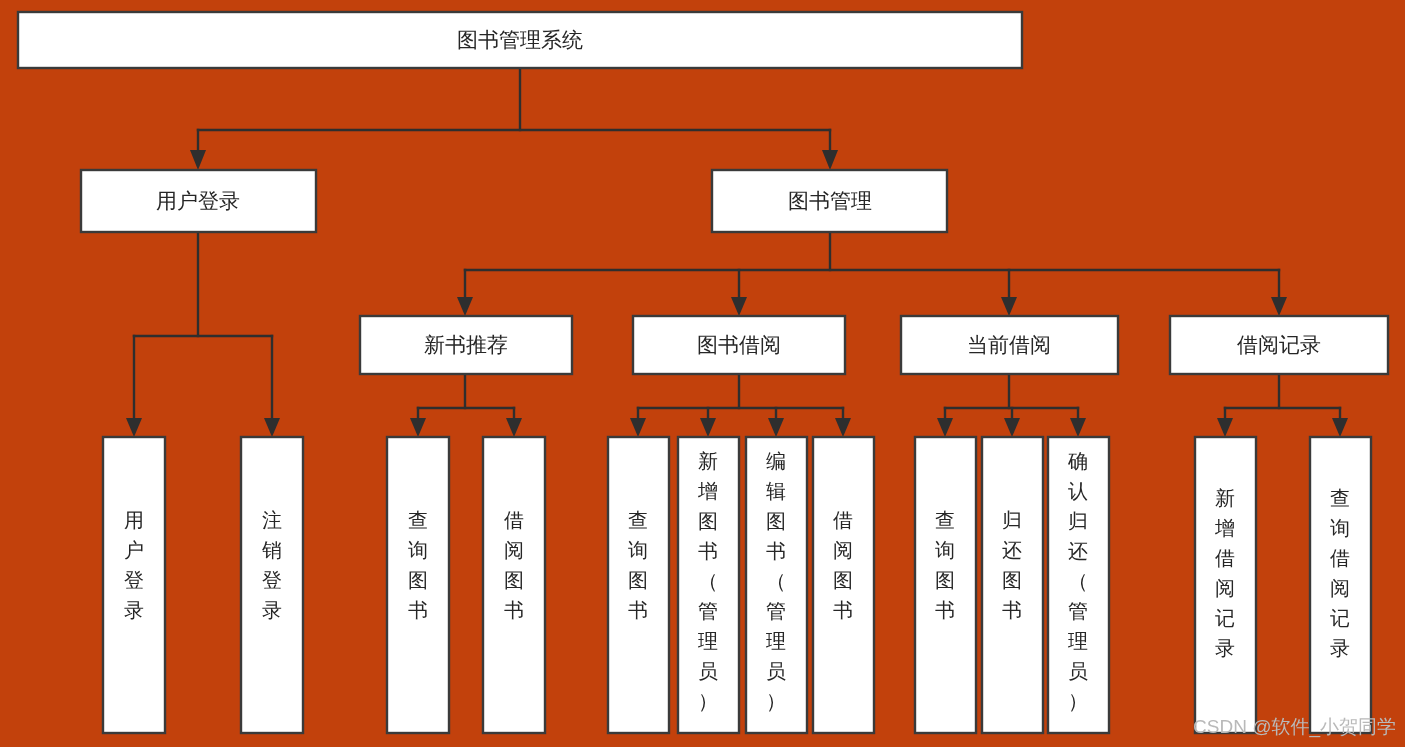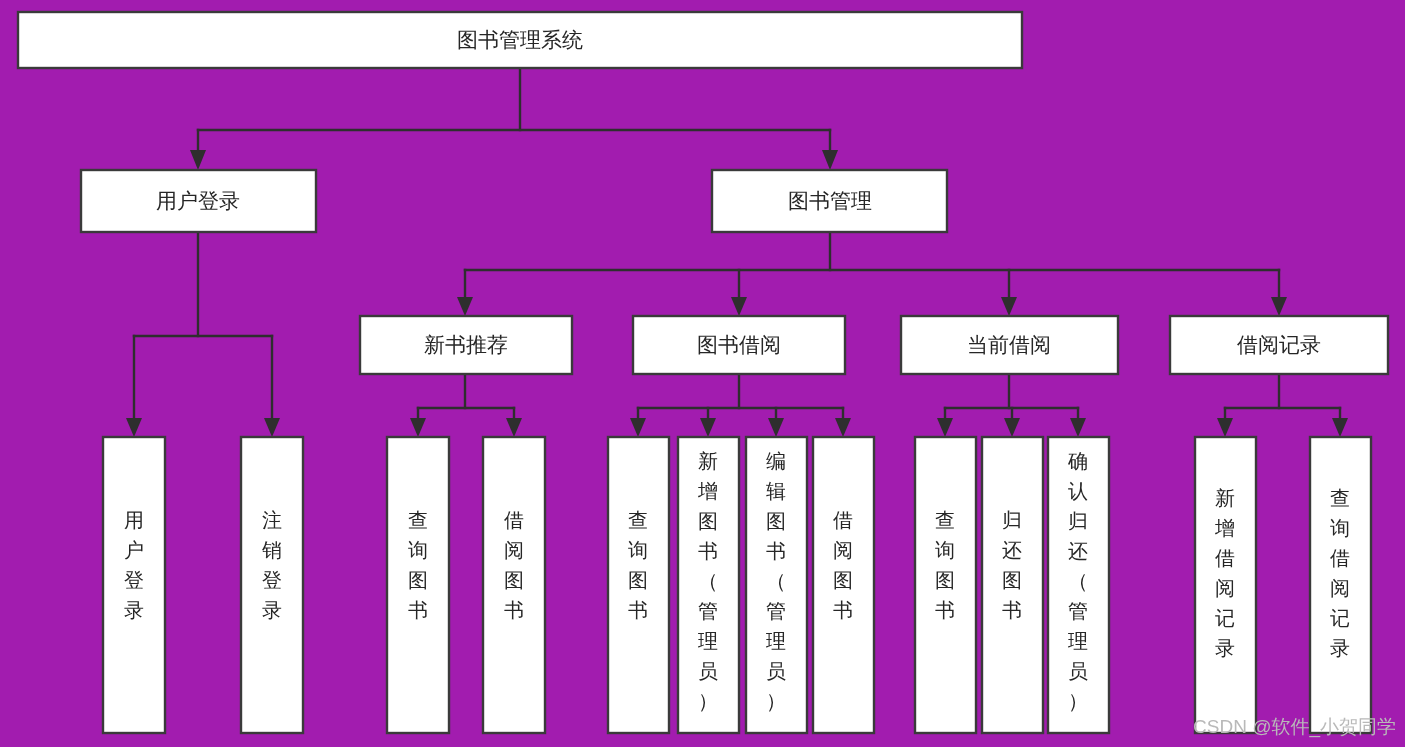--- a/index.html
+++ b/index.html
@@ -8,21 +8,21 @@
     padding: 0;
     background: #ffffff;
   }
   body {
     font-family: "Liberation Sans", "DejaVu Sans", sans-serif;
   }
   #diagram-root {
     position: relative;
     width: 1405px;
     height: 747px;
-    background: #a21caf;
+    background: #c2410c;
     overflow: hidden;
   }
   svg.diagram-canvas {
     position: absolute;
     left: 0;
     top: 0;
     width: 1405px;
     height: 747px;
     display: block;
   }

